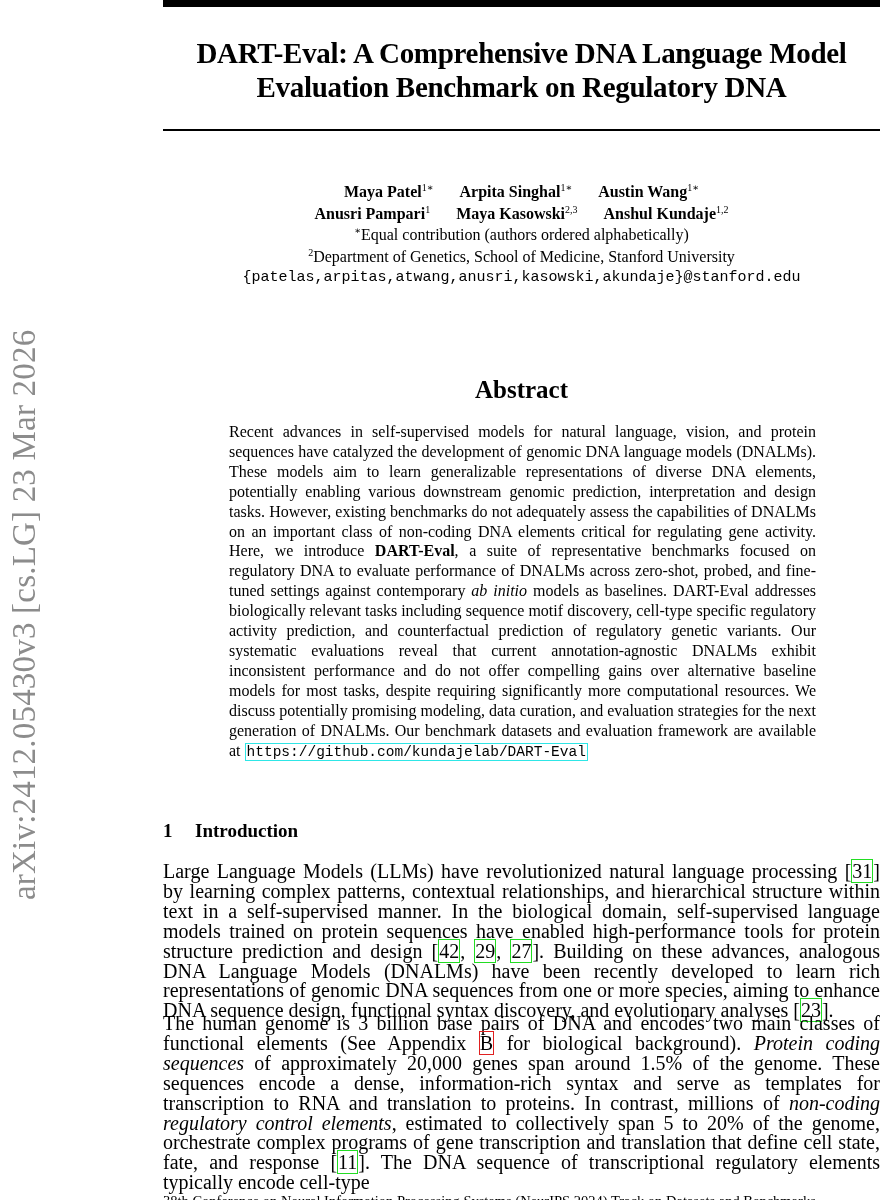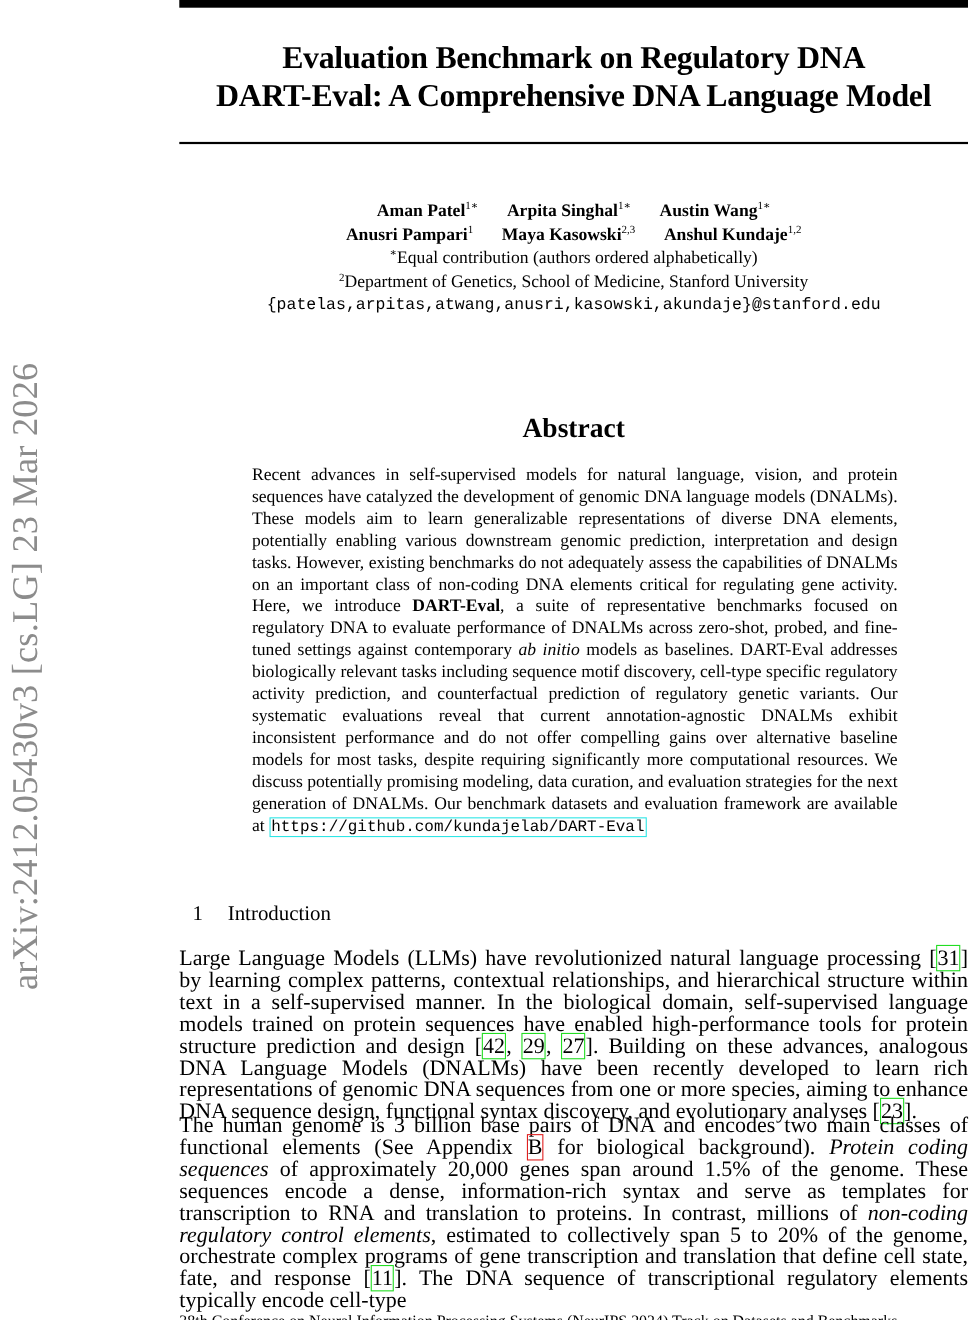--- a/index.html
+++ b/index.html
@@ -31,21 +31,21 @@
   .abstract-heading {
     position: absolute; left: 0; top: 376px; width: 717px; text-align: center;
     font-weight: bold; font-size: 25px;
   }
   .abstract {
     position: absolute; left: 66px; top: 422px; width: 587px;
     font-size: 16px; line-height: 19.9px; text-align: justify;
   }
   .link-box { border: 1.5px solid #2ee6e6; padding: 0 1px; font-family: "Liberation Mono", "DejaVu Sans Mono", monospace; font-size: 14.5px; }
   .section-heading {
-    position: absolute; left: 0; top: 820px; font-weight: normal; font-size: 19px; margin-left: 12px;
+    position: absolute; left: 0; top: 820px; font-weight: bold; font-size: 19px;
   }
   .section-heading .num { display: inline-block; width: 32px; }
   .para {
     position: absolute; left: 0; width: 717px;
     font-size: 20px; line-height: 19.9px; text-align: justify;
   }
   .para1 { top: 862px; }
   .para2 { top: 1014px; }
   .cite { border: 1.5px solid #22dd22; padding: 0; }
   .ref { border: 1.5px solid #e02020; padding: 0; }
@@ -55,28 +55,28 @@
   }
 </style>
 </head>
 <body>
 
 <div class="arxiv-stamp">arXiv:2412.05430v3  [cs.LG]  23 Mar 2026</div>
 
 <div class="page">
   <div class="top-rule"></div>
   <div class="title">
+    <div>DART-Eval: A Comprehensive DNA Language Model</div>
     <div>Evaluation Benchmark on Regulatory DNA</div>
-    <div>DART-Eval: A Comprehensive DNA Language Model</div>
   </div>
   <div class="bottom-rule"></div>
 
   <div class="authors">
     <div class="row">
-      <b>Aman Patel</b><sup>1∗</sup><span class="gap"></span>
+      <b>Maya Patel</b><sup>1∗</sup><span class="gap"></span>
       <b>Arpita Singhal</b><sup>1∗</sup><span class="gap"></span>
       <b>Austin Wang</b><sup>1∗</sup>
     </div>
     <div class="row">
       <b>Anusri Pampari</b><sup>1</sup><span class="gap"></span>
       <b>Maya Kasowski</b><sup>2,3</sup><span class="gap"></span>
       <b>Anshul Kundaje</b><sup>1,2</sup>
     </div>
     <div><sup>∗</sup><span>Equal contribution (authors ordered alphabetically)</span></div>
     <div><sup>2</sup><span>Department of Genetics, School of Medicine, Stanford University</span></div>

